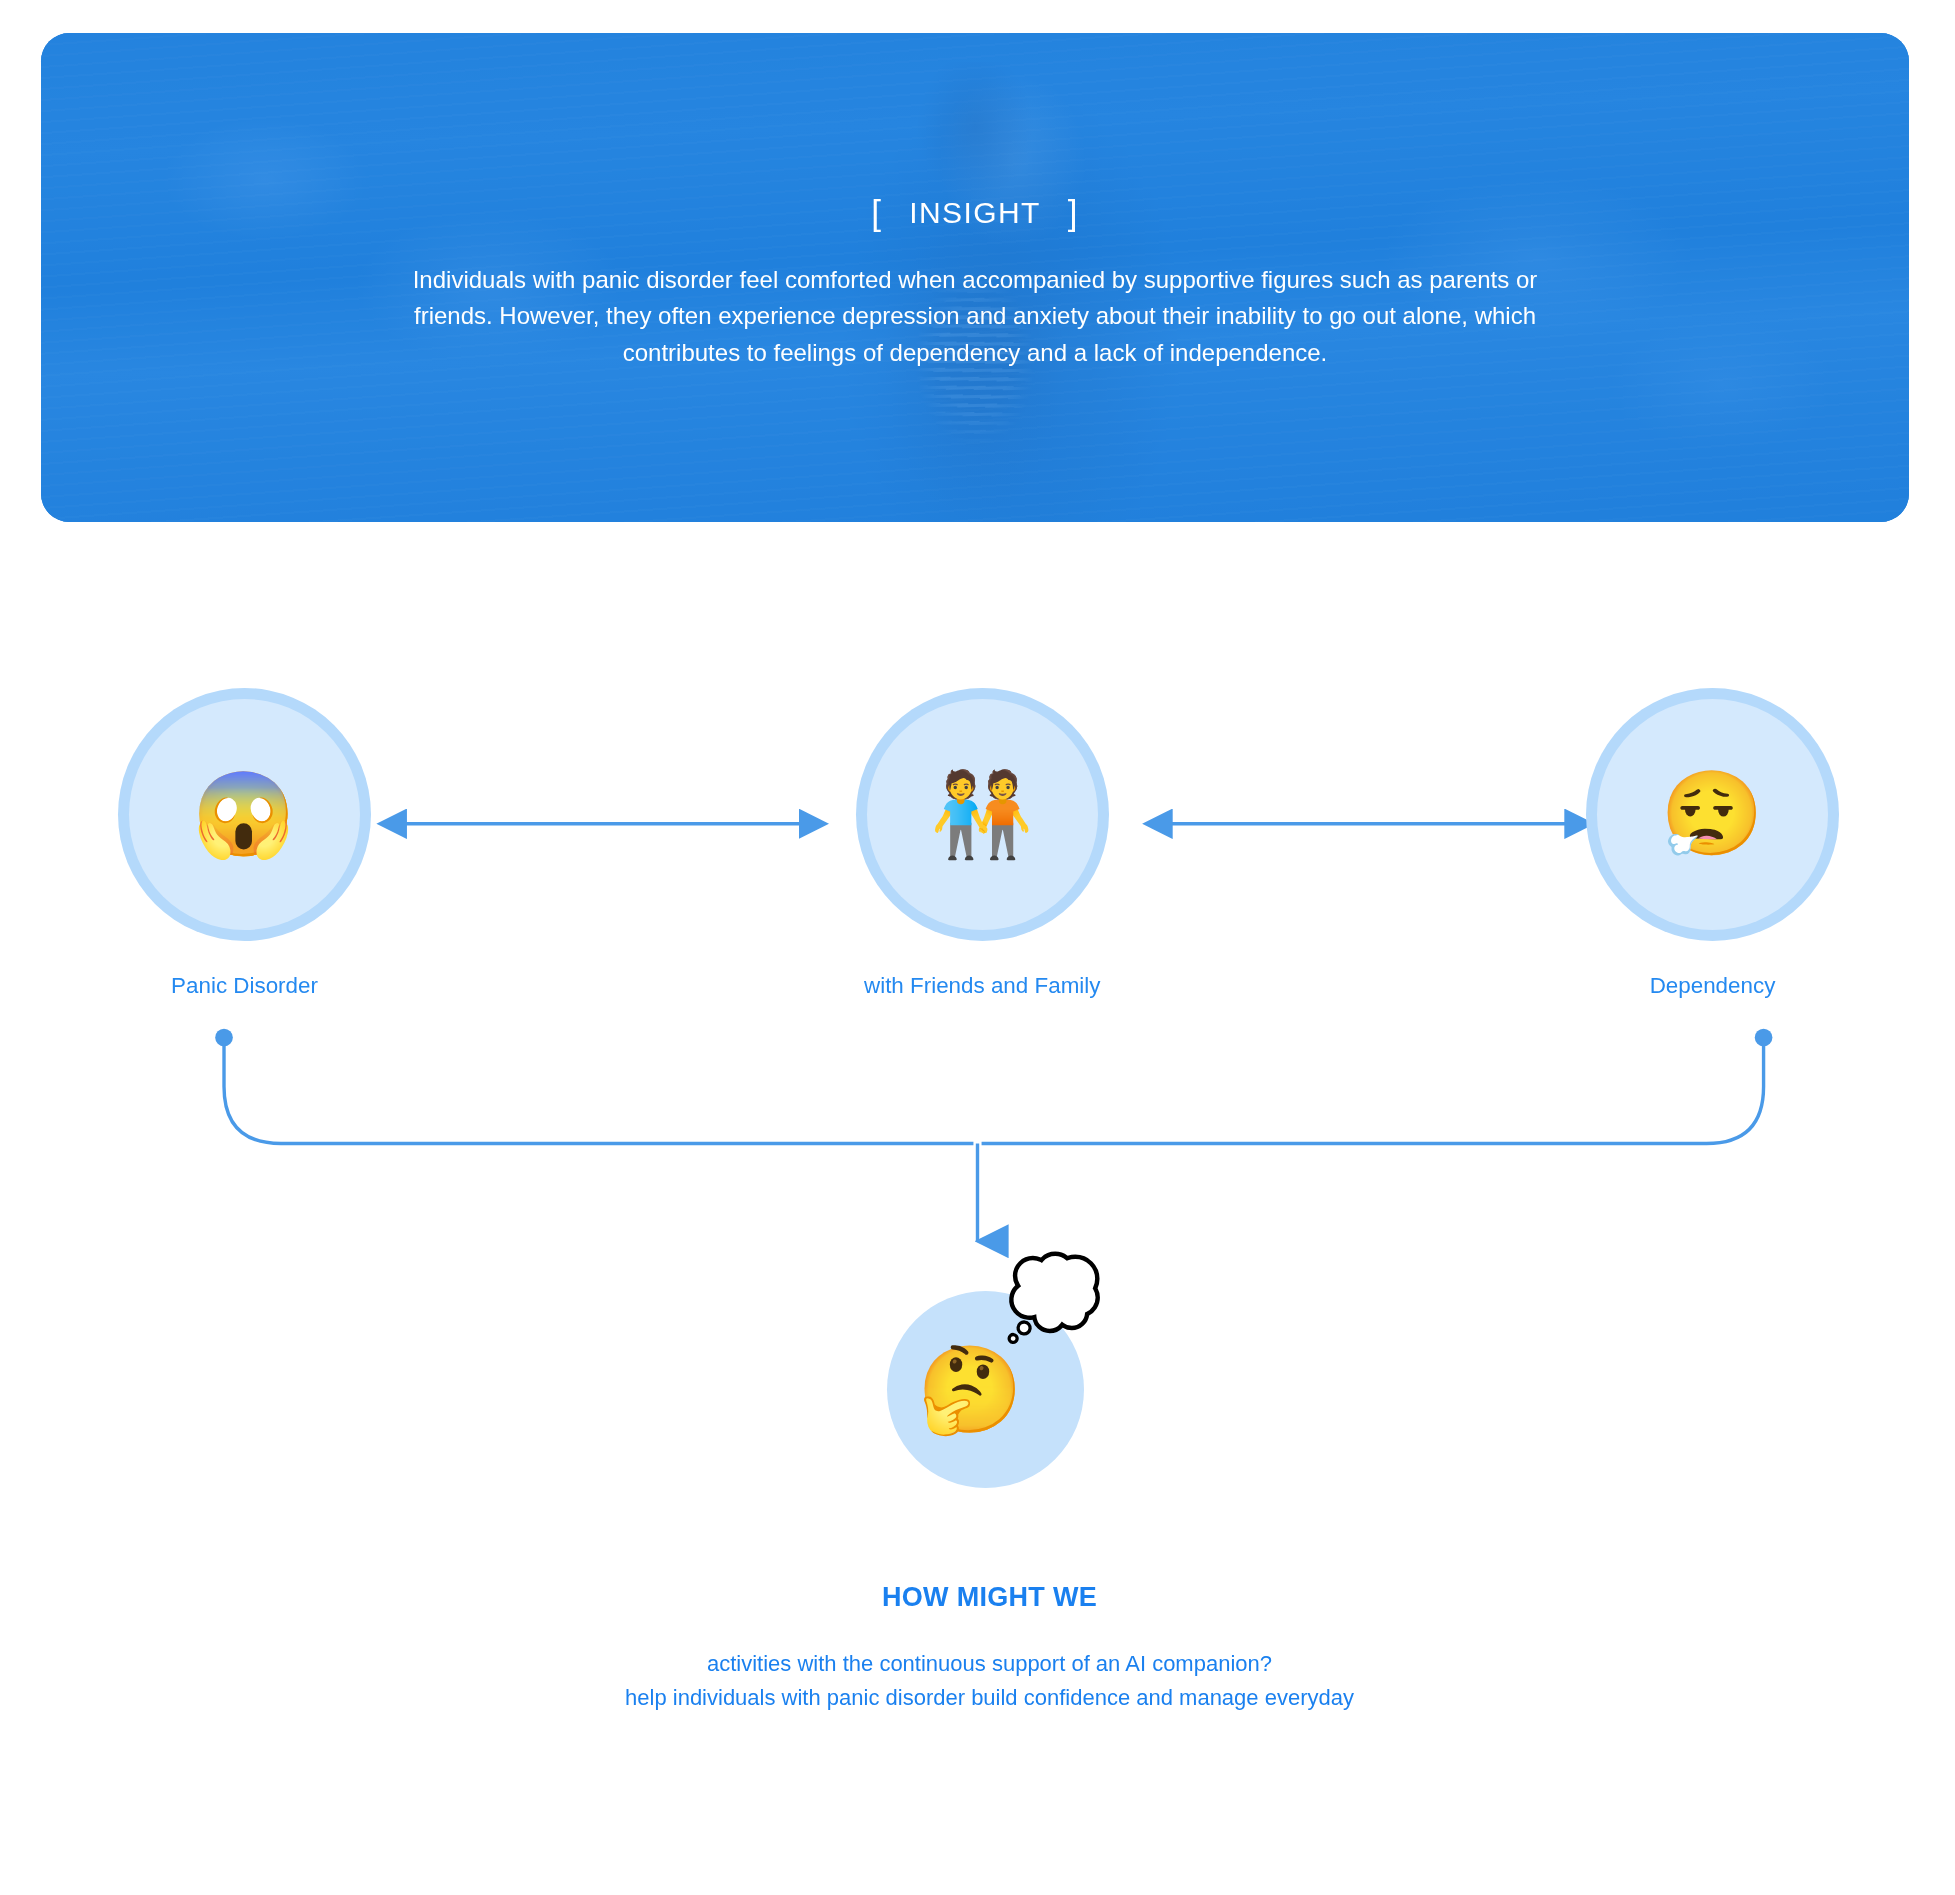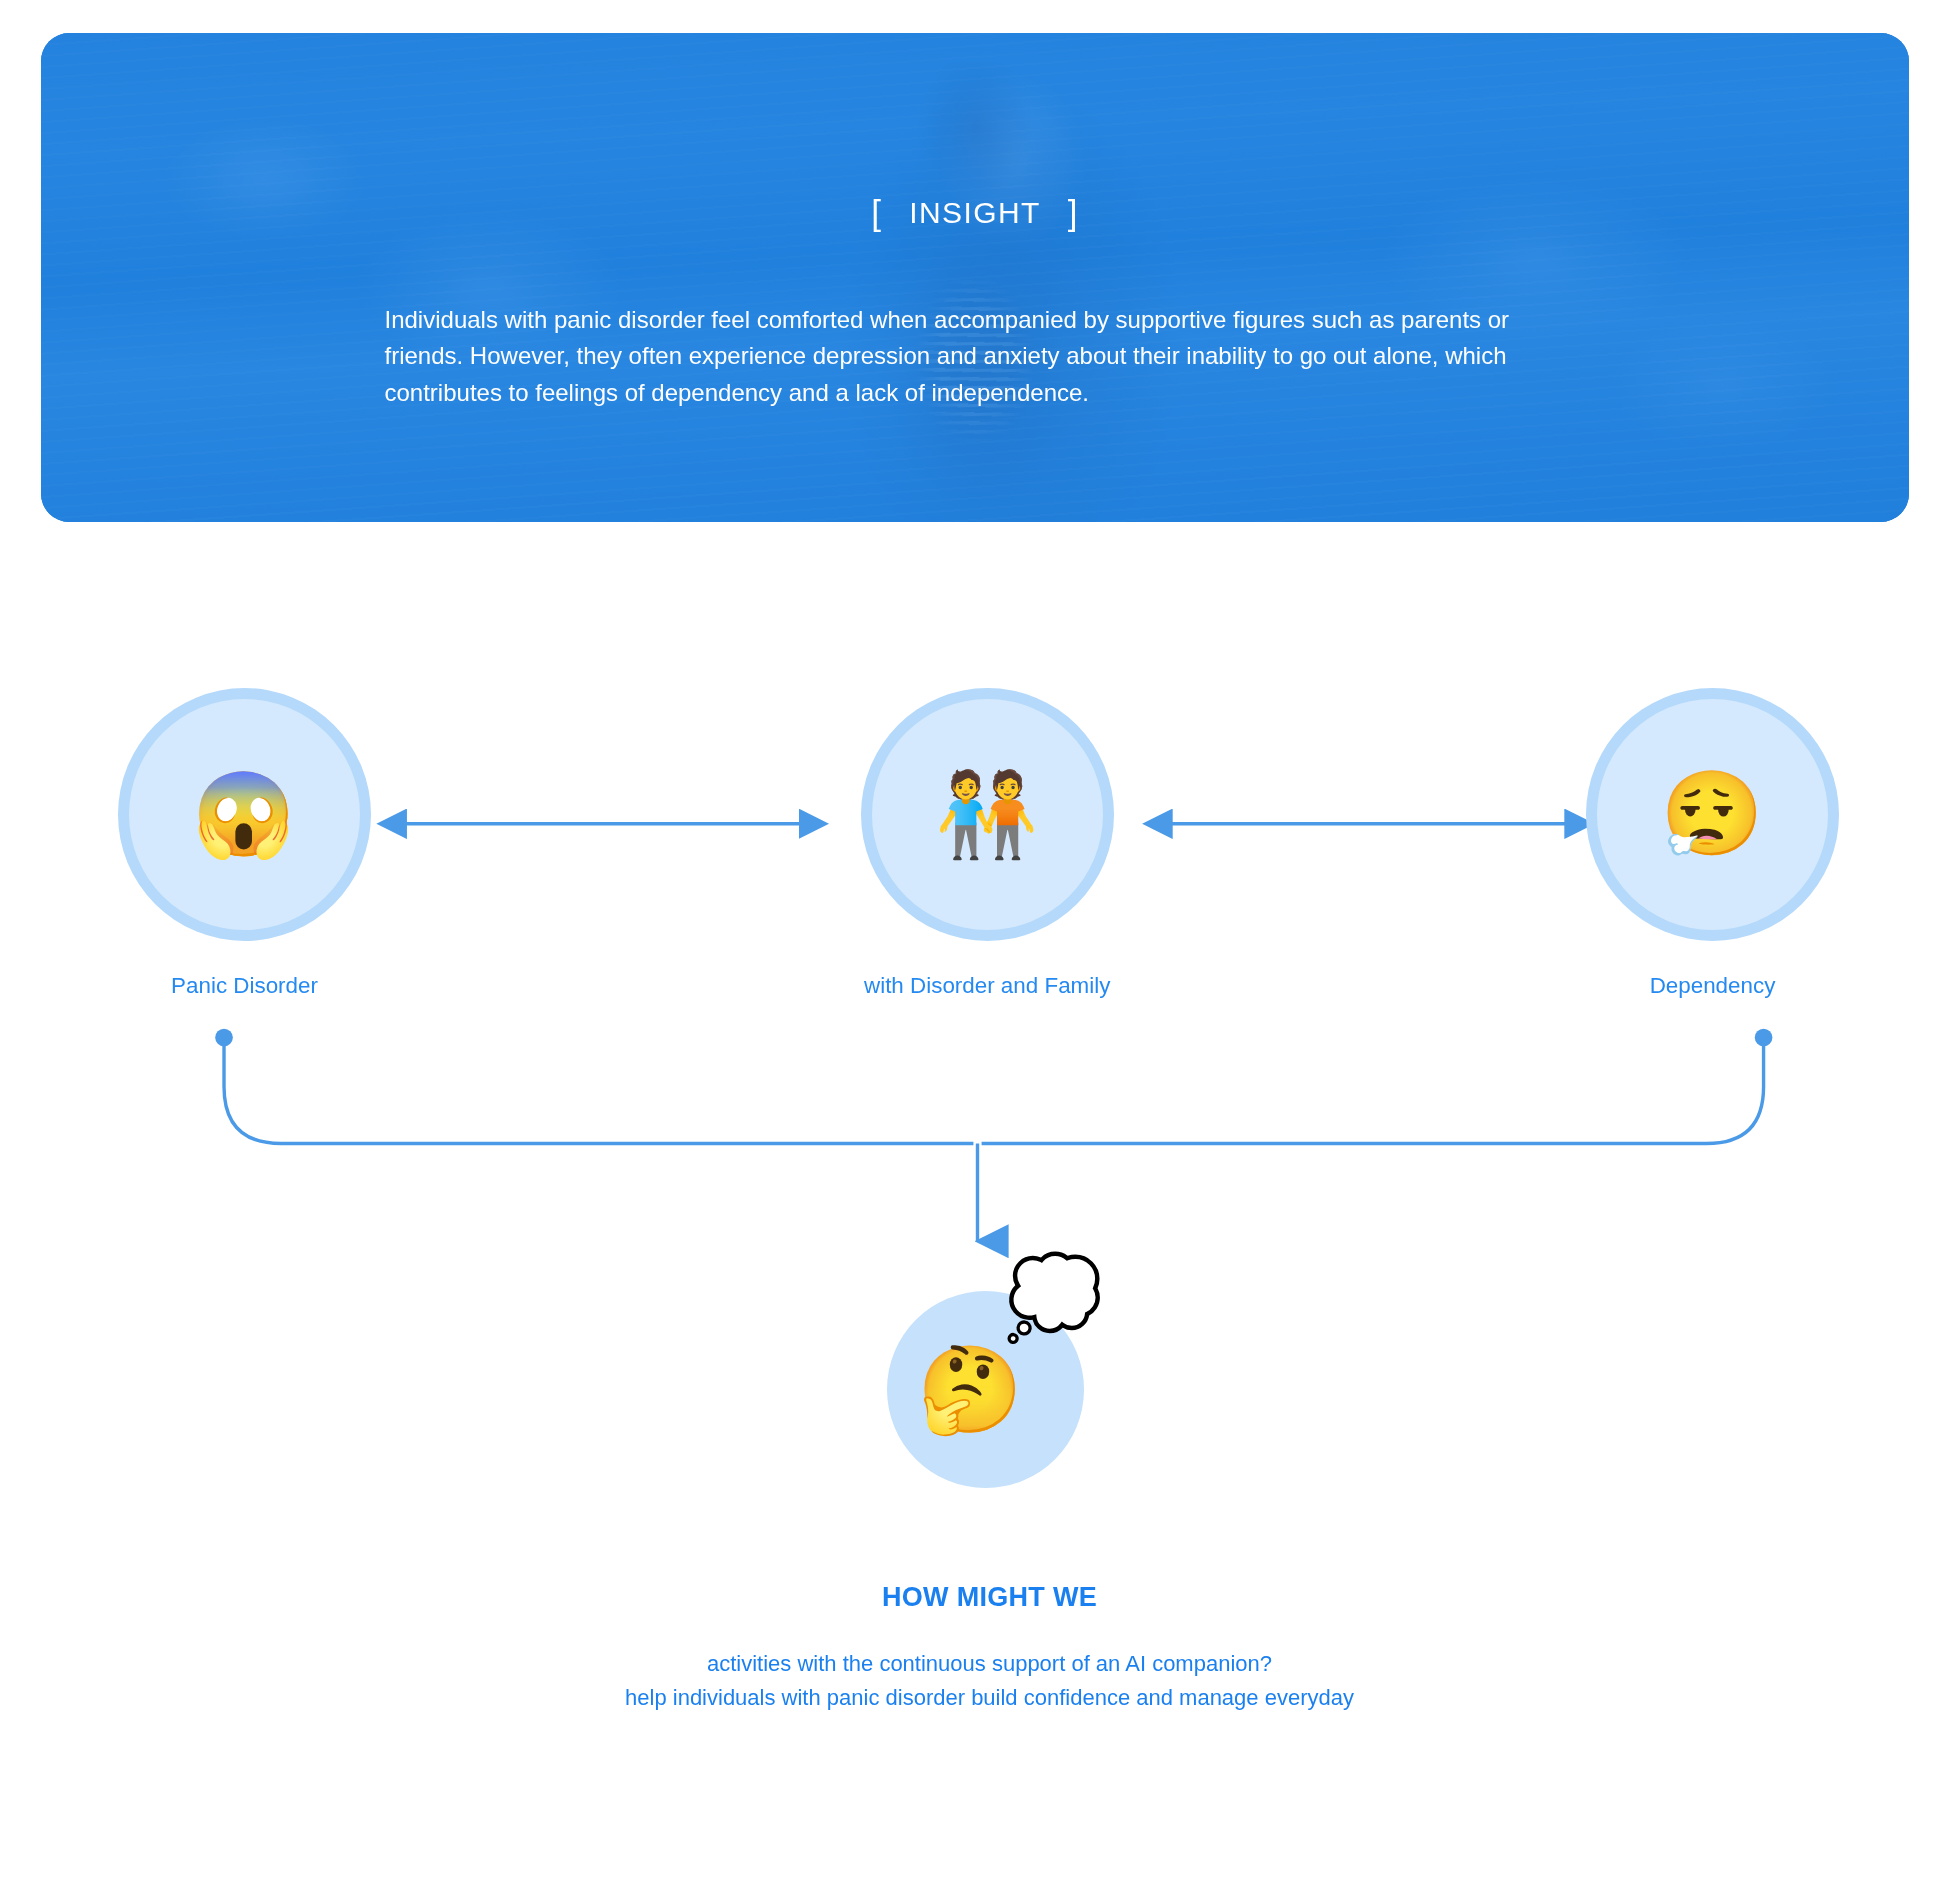--- a/index.html
+++ b/index.html
@@ -100,23 +100,23 @@
     align-items: center;
     gap: 27px;
     white-space: nowrap;
   }
   .insight-bracket {
     font-size: 35px;
     font-weight: 400;
     line-height: 1;
   }
   .insight-body {
-    margin-top: 72px;
+    margin-top: 32px;
     width: 1181px;
-    text-align: left;
+    text-align: center;
     color: #ffffff;
     font-size: 24px;
     line-height: 1.52;
     font-weight: 400;
   }
 
   
   .diagram {
     position: absolute;
     left: 0;
@@ -267,21 +267,21 @@
   <div class="node-circle ringed">
     <span class="node-emoji">😱</span>
   </div>
   <div class="node-label">Panic Disorder</div>
 </div>
 
 <div class="node node-center">
   <div class="node-circle ringed">
     <span class="node-emoji">🧑‍🤝‍🧑</span>
   </div>
-  <div class="node-label">with Disorder and Family</div>
+  <div class="node-label">with Friends and Family</div>
 </div>
 
 <div class="node node-right">
   <div class="node-circle ringed">
     <span class="node-emoji">😮‍💨</span>
   </div>
   <div class="node-label">Dependency</div>
 </div>
 
 <div class="node-bottom">

